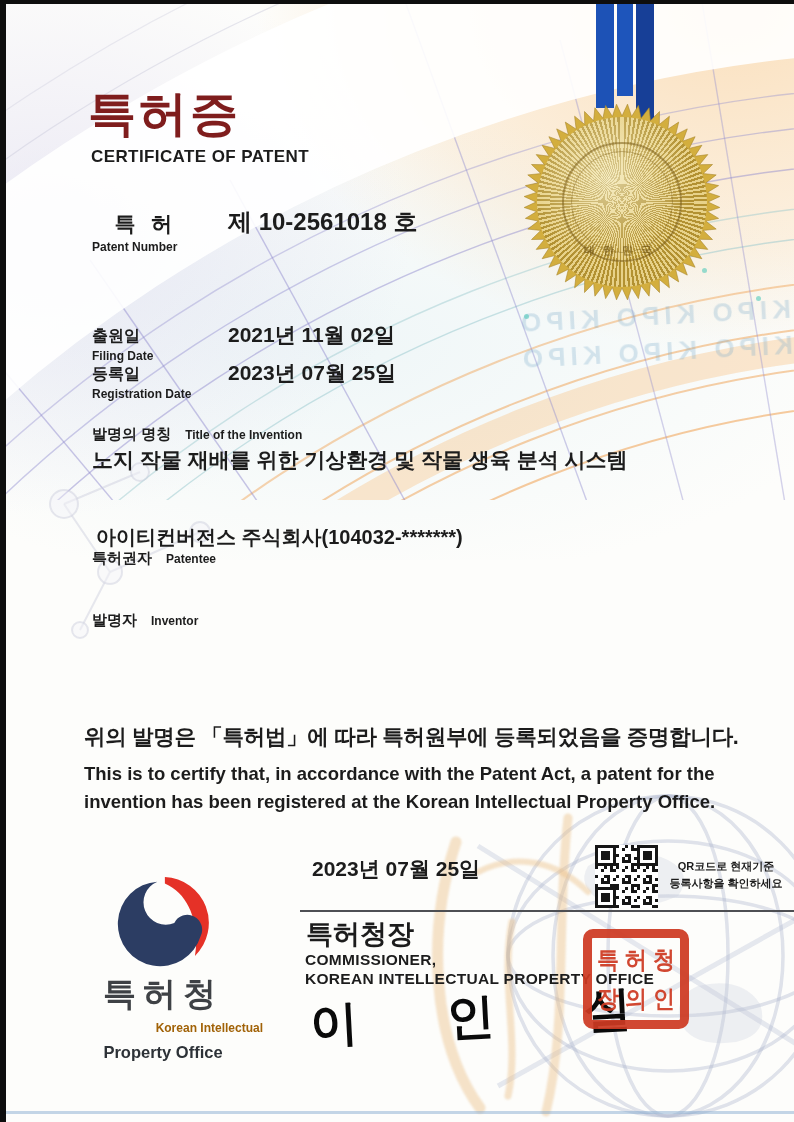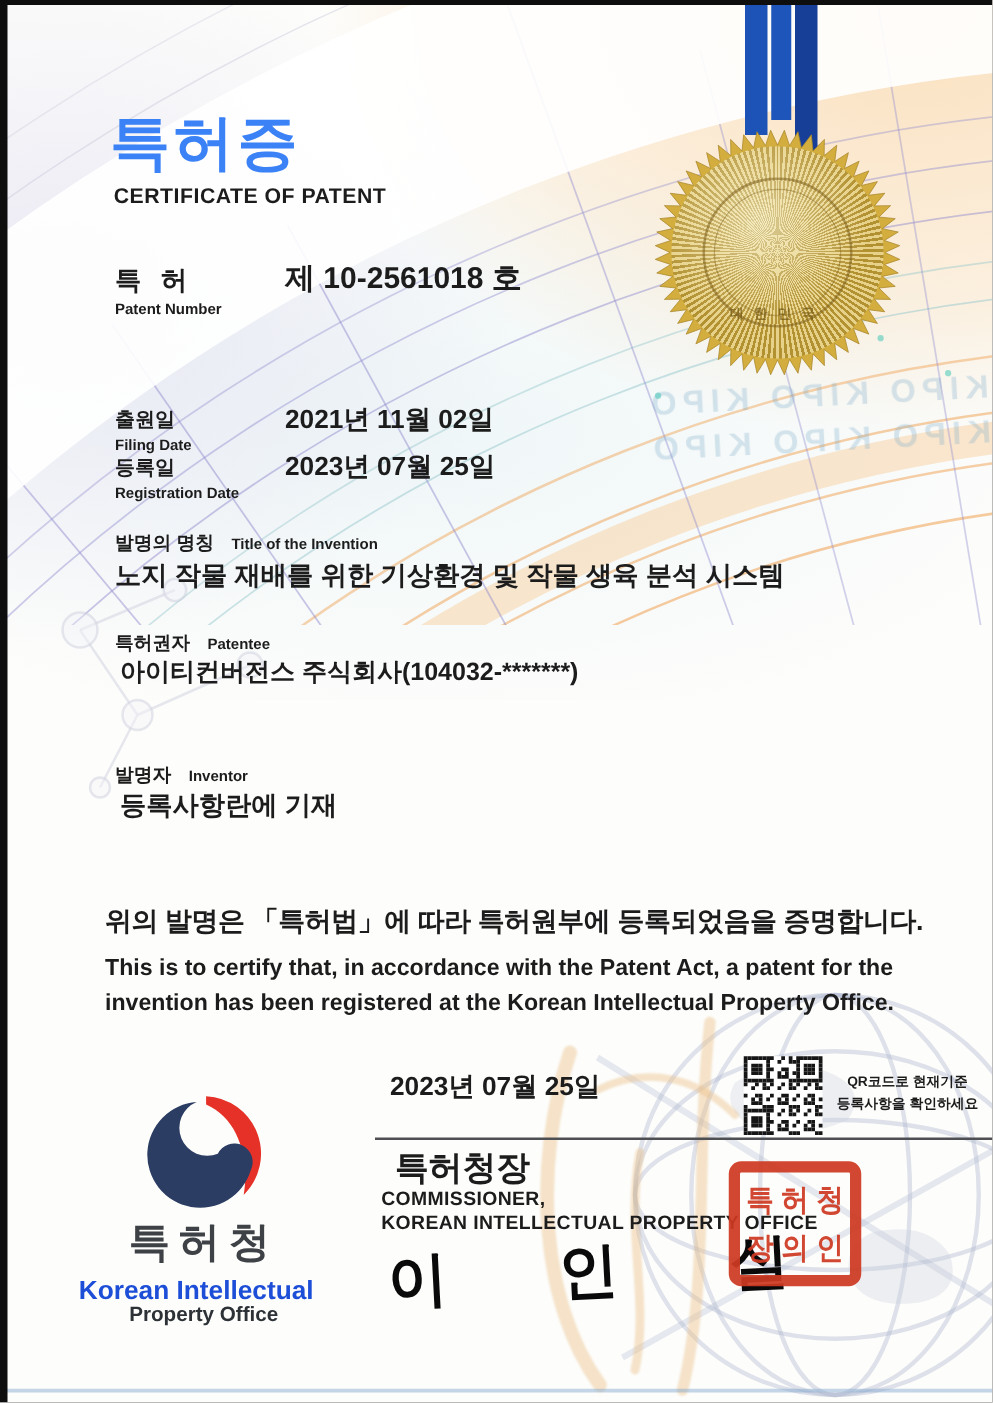--- a/index.html
+++ b/index.html
@@ -37,66 +37,66 @@
   .seal-glow{position:absolute;inset:13px;border-radius:50%;
     background:radial-gradient(circle at 42% 36%, rgba(255,255,235,.55), transparent 58%);}
   .seal-ring1{position:absolute;inset:38px;border:2px solid rgba(124,95,26,.55);border-radius:50%;}
   .seal-ring2{position:absolute;inset:47px;border:1.5px solid rgba(124,95,26,.4);border-radius:50%;}
   .seal-ktext{position:absolute;left:0;bottom:42px;width:100%;text-align:center;
     font-size:11px;font-weight:700;letter-spacing:8px;color:rgba(112,86,20,.7);}
 
   
   .content{position:absolute;inset:0;z-index:5;}
   .abs{position:absolute;}
-  .h-title{left:88px;top:82px;font-size:48px;font-weight:800;letter-spacing:3px;color:#3b82f6;}
+  .h-title{left:88px;top:82px;font-size:48px;font-weight:800;letter-spacing:3px;color:#7f1d1d;}
   .h-sub{left:91px;top:147px;font-size:17px;font-weight:700;letter-spacing:.4px;}
   .lab-ko{font-size:16px;font-weight:700;}
   .lab-en{font-size:12px;font-weight:700;margin-top:2px;}
   .f-patent-label{left:92px;top:210px;}
-  .f-patent-label .lab-ko{font-size:21px;font-weight:800;letter-spacing:5px;}
+  .f-patent-label .lab-ko{font-size:21px;font-weight:800;letter-spacing:5px;text-align:right;}
   .v-patent{left:228px;top:206px;font-size:24px;font-weight:800;}
   .f-app{left:92px;top:287px;}
   .v-app{left:228px;top:283px;font-size:21px;font-weight:800;}
   .f-filing{left:92px;top:326px;}
   .v-filing{left:228px;top:321px;font-size:21px;font-weight:800;}
   .f-reg{left:92px;top:364px;}
   .v-reg{left:228px;top:359px;font-size:21px;font-weight:800;}
   .inline-label{display:flex;align-items:baseline;gap:14px;}
   .f-invention{left:92px;top:425px;}
   .v-invention{left:92px;top:446px;font-size:21px;font-weight:800;}
   .f-patentee{left:92px;top:505px;}
   .v-patentee1{left:96px;top:524px;font-size:20px;font-weight:800;}
   .v-patentee2{left:96px;top:551px;font-size:20px;font-weight:800;}
   .f-inventor{left:92px;top:611px;}
   .v-inventor{left:96px;top:630px;font-size:21px;font-weight:800;}
   .stmt-ko{left:84px;top:722px;font-size:21.5px;font-weight:800;letter-spacing:-.3px;}
   .stmt-en{left:84px;top:760px;width:672px;font-size:18.5px;font-weight:700;line-height:1.5;}
 
   .issue-date{left:312px;top:855px;font-size:21px;font-weight:600;}
   .rule{left:300px;top:910px;width:494px;height:2px;background:#4e4f53;}
-  .comm-ko{left:306px;top:916px;font-size:27px;font-weight:800;margin-left:10px;}
+  .comm-ko{left:306px;top:916px;font-size:27px;font-weight:800;}
   .comm-en1{left:305px;top:951px;font-size:15.5px;font-weight:700;letter-spacing:.3px;}
   .comm-en2{left:305px;top:970px;font-size:15.5px;font-weight:700;letter-spacing:.3px;}
   .signature{left:310px;top:984px;font-size:48px;font-weight:700;letter-spacing:36px;
     color:#0a0a0a;transform:rotate(-3deg);font-family:"DejaVu Sans",sans-serif;}
 
   .red-seal{left:583px;top:929px;width:84px;height:78px;border:9px solid #ce3a22;border-radius:10px;
     display:grid;grid-template-columns:repeat(3,1fr);align-items:center;justify-items:center;
     padding:2px;opacity:.93;}
   .red-seal span{font-size:22px;font-weight:800;color:#ce3a22;line-height:1;transform:scaleY(1.1);}
 
   .qr{left:595px;top:845px;width:63px;height:63px;background:#fff;}
   .qr i{position:absolute;background:#161616;}
   .qr-cap{left:656px;top:858px;width:140px;text-align:center;font-size:11px;font-weight:700;line-height:1.55;}
 
   
   .logo-swirl{left:116px;top:876px;}
   .logo-ko{left:63px;top:972px;width:200px;text-align:center;font-size:33px;font-weight:700;
     letter-spacing:7px;color:#3e4145;}
-  .logo-en1{left:63px;top:1021px;width:200px;text-align:left;font-size:21px;font-weight:700;color:#1d4ed8;}
+  .logo-en1{left:63px;top:1021px;width:200px;text-align:right;font-size:12px;font-weight:700;color:#a16207;}
   .logo-en2{left:63px;top:1043px;width:200px;text-align:center;font-size:16.5px;font-weight:700;color:#2d3237;}
 </style>
 </head>
 <body>
 
 <div class="page">
 
   <div class="decor">
     <div class="wash-peach"></div>
     <div class="wash-lav"></div>
@@ -209,30 +209,29 @@
     </div>
     <div class="abs v-reg">2023년 07월 25일</div>
 
     <div class="abs v-invention">노지 작물 재배를 위한 기상환경 및 작물 생육 분석 시스템</div>
     <div class="abs f-invention inline-label">
       <div class="lab-ko" style="font-size:15px;">발명의 명칭</div>
       <div class="lab-en">Title of the Invention</div>
     </div>
 
     <div class="abs f-patentee inline-label">
-      <div class="lab-ko" style="font-size:15px;">특허권자</div>
+      <div class="lab-ko" style="font-size:15px;margin-top:44px;">특허권자</div>
       <div class="lab-en">Patentee</div>
     </div>
     <div class="abs v-patentee1">아이티컨버전스 주식회사(104032-*******)</div>
 
     <div class="abs f-inventor inline-label">
       <div class="lab-ko" style="font-size:15px;">발명자</div>
       <div class="lab-en">Inventor</div>
     </div>
-    <div class="abs v-inventor">등록사항란에 기재</div>
 
     <div class="abs stmt-ko">위의 발명은 「특허법」에 따라 특허원부에 등록되었음을 증명합니다.</div>
     <div class="abs stmt-en">This is to certify that, in accordance with the Patent Act, a patent for the invention has been registered at the Korean Intellectual Property Office.</div>
 
     <div class="abs issue-date">2023년 07월 25일</div>
 
     <div class="abs qr" id="qr">
         <i style="left: 0px; top: 0px; width: 3px; height: 3px;"></i>
         <i style="left: 3px; top: 0px; width: 3px; height: 3px;"></i>
         <i style="left: 6px; top: 0px; width: 3px; height: 3px;"></i>

